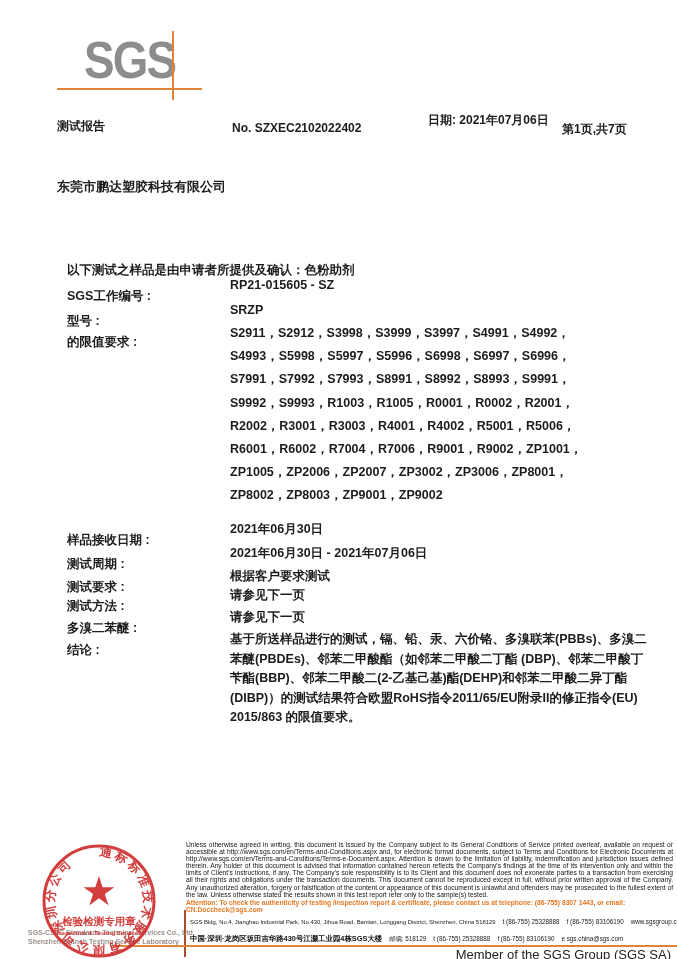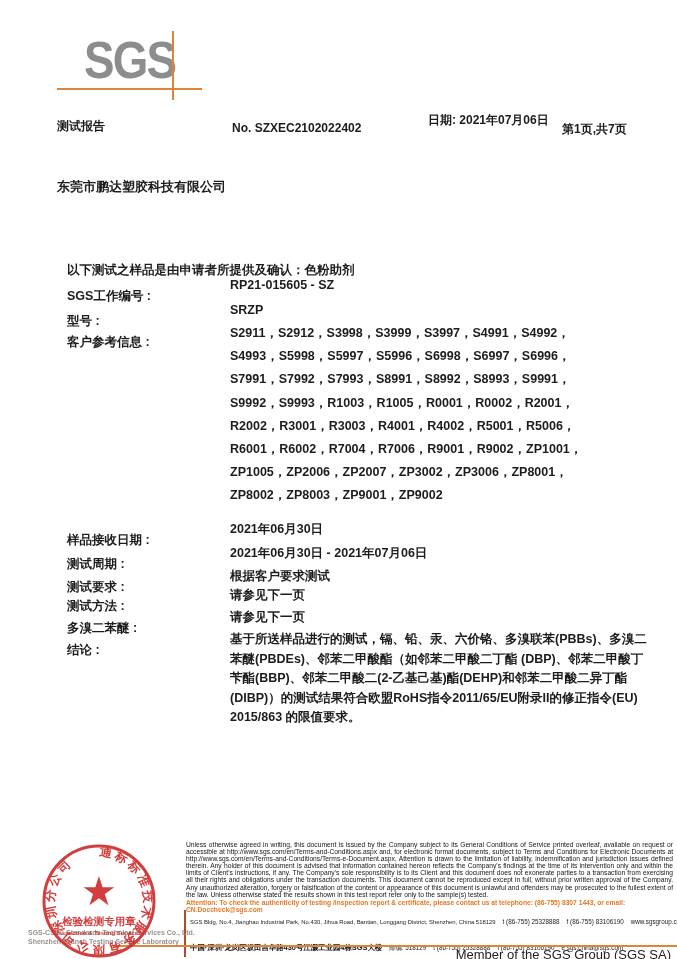--- a/index.html
+++ b/index.html
@@ -30,21 +30,21 @@
   .ref-line{line-height:23.2px;white-space:nowrap;}
   
   .fineprint{
     position:absolute;left:186px;top:841px;width:487px;
     font-size:6.7px;line-height:7.1px;color:#141414;text-align:justify;
   }
   .attention{
     margin-top:1px;color:#e87722;font-weight:700;text-align:left;
   }
   .addr-block{position:absolute;left:190px;top:918px;width:483px;}
-  .addr-row{display:flex;align-items:baseline;gap:7px;white-space:nowrap;margin-bottom:18px;}
+  .addr-row{display:flex;align-items:baseline;gap:7px;white-space:nowrap;margin-bottom:9px;}
   .addr-en{font-size:5.9px;color:#222;}
   .addr-cn{font-size:7.4px;font-weight:700;color:#111;}
   .addr-sm{font-size:6.3px;color:#222;}
   .member{position:absolute;right:6px;top:947px;font-size:13px;color:#222;}
   .foot-hline{position:absolute;left:113px;top:945px;width:564px;height:2px;background:#e0843a;}
   .foot-vline{position:absolute;left:184px;top:910px;width:1.5px;height:47px;background:#b04a2a;}
   .foot-co{
     position:absolute;left:28px;top:928px;width:170px;z-index:1;
     font-size:7px;line-height:9px;color:#9b918b;font-weight:700;
   }
@@ -74,21 +74,21 @@
     <span class="lbl">SGS工作编号 :</span>
     <span class="val">RP21-015605 - SZ</span>
   </div>
 
   <div class="row" style="top:301px">
     <span class="lbl">型号 :</span>
     <span class="val">SRZP</span>
   </div>
 
   <div class="row" style="top:322px">
-    <span class="lbl">客户参考信息 :</span>
+    <span class="lbl">的限值要求 :</span>
     <span class="val">
       <div class="ref-line">S2911，S2912，S3998，S3999，S3997，S4991，S4992，</div>
       <div class="ref-line">S4993，S5998，S5997，S5996，S6998，S6997，S6996，</div>
       <div class="ref-line">S7991，S7992，S7993，S8991，S8992，S8993，S9991，</div>
       <div class="ref-line">S9992，S9993，R1003，R1005，R0001，R0002，R2001，</div>
       <div class="ref-line">R2002，R3001，R3003，R4001，R4002，R5001，R5006，</div>
       <div class="ref-line">R6001，R6002，R7004，R7006，R9001，R9002，ZP1001，</div>
       <div class="ref-line">ZP1005，ZP2006，ZP2007，ZP3002，ZP3006，ZP8001，</div>
       <div class="ref-line">ZP8002，ZP8003，ZP9001，ZP9002</div>
     </span>

